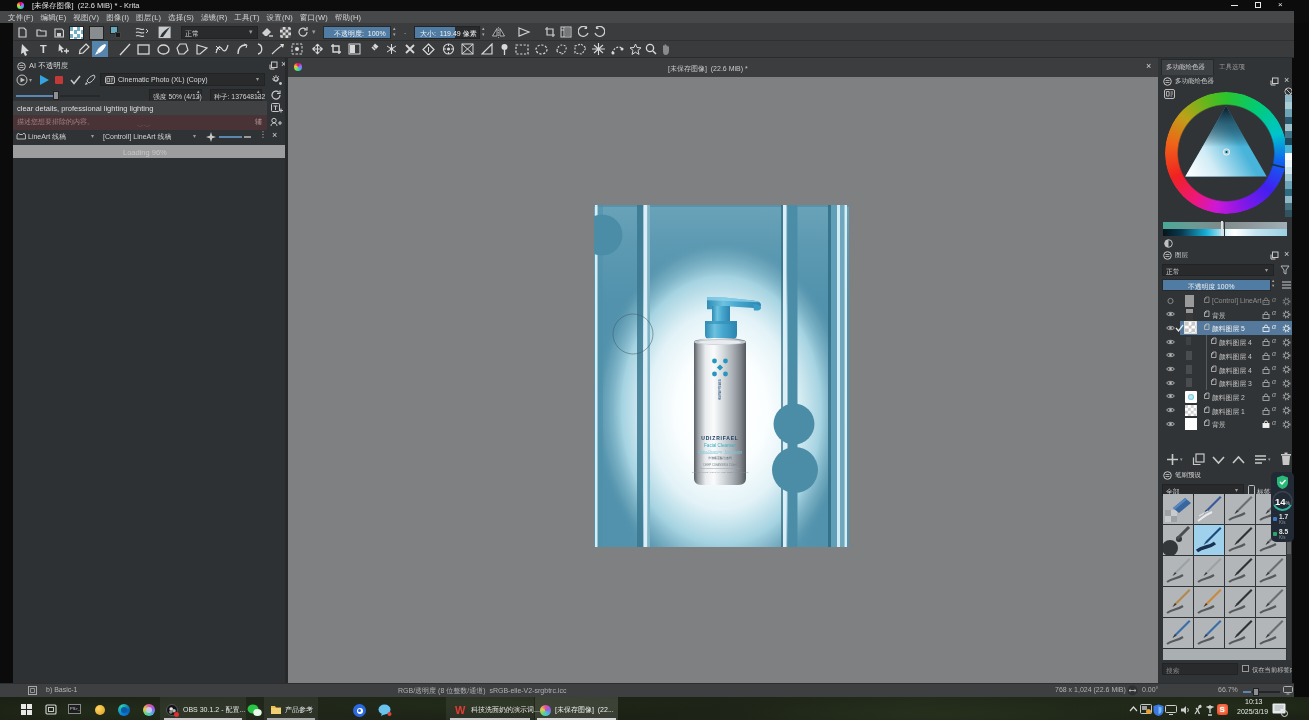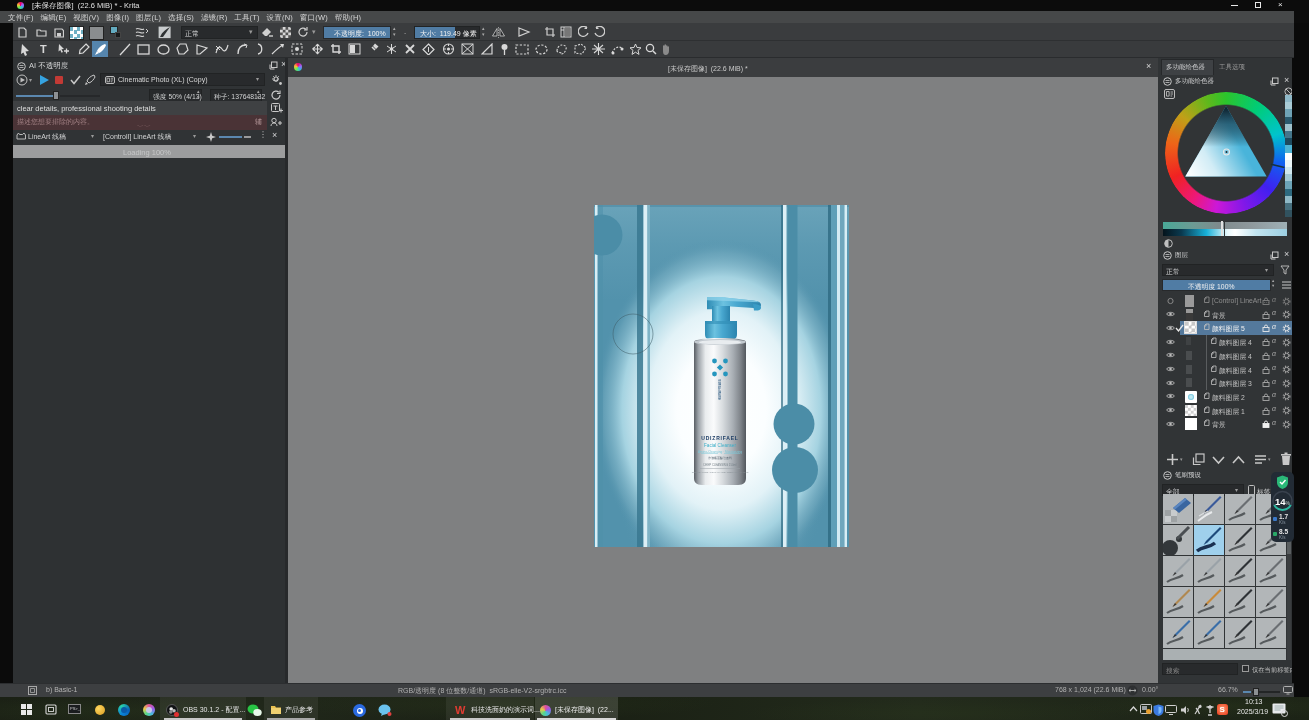--- a/index.html
+++ b/index.html
@@ -279,21 +279,21 @@
   <div class="a tx" style="left:140px;top:34px;font-size:6.8px;">强度 50% (4/13)</div>
   <div class="a tx" style="left:184px;top:30px;font-size:5px;color:#aaa;">▴<br>▾</div>
   <div class="a ins" style="left:197px;top:31px;width:52px;height:13px;"></div>
   <div class="a tx" style="left:201px;top:34px;font-size:6.8px;">种子: 137648132</div>
   <div class="a tx" style="left:244px;top:30px;font-size:5px;color:#aaa;">▴<br>▾</div>
   <svg class="a" style="left:257px;top:31px" width="12" height="12">
         <path d="M10 6a4 4 0 1 1-1.2-2.8M10 1.5v3h-3" fill="none" stroke="#c8c8c8" stroke-width="1.2"></path>
       </svg>
 
   <div class="a" style="left:0px;top:43px;width:254px;height:14px;background:#3f4143;"></div>
-  <div class="a tx" style="left:4px;top:46px;font-size:7.5px;color:#dedede;">clear details, professional shooting details</div>
+  <div class="a tx" style="left:4px;top:46px;font-size:7.5px;color:#dedede;">clear details, professional lighting lighting</div>
   <svg class="a" style="left:258px;top:45px" width="12" height="11">
         <rect x="0.5" y="0.5" width="8" height="8" rx="1" fill="none" stroke="#c8c8c8"></rect>
         <path d="M2.5 3h4M4.5 3v4" stroke="#c8c8c8"></path>
         <path d="M10 5.5v4M8 7.5h4" stroke="#c8c8c8" stroke-width="1.1"></path>
       </svg>
 
   <div class="a" style="left:0px;top:57px;width:254px;height:15px;background:#4a3336;"></div>
   <div class="a tx" style="left:4px;top:59px;font-size:7px;color:#a28184;">描述您想要排除的内容。</div>
   <div class="a tx" style="left:242px;top:59px;font-size:7px;color:#b89a9c;">辅</div>
   <div class="a tx" style="left:124px;top:64px;font-size:7px;color:#8a6a6d;">﹀﹀</div>
@@ -312,21 +312,21 @@
   <div class="a tx" style="left:180px;top:74px;font-size:6px;color:#9a9a9a;">▾</div>
   <svg class="a" style="left:193px;top:74px" width="10" height="10">
         <path d="M5 0l1.2 3.8L10 5 6.2 6.2 5 10 3.8 6.2 0 5l3.8-1.2z" fill="#c8c8c8"></path>
       </svg>
   <div class="a" style="left:206px;top:78px;width:23px;height:2px;background:#5b88b0;"></div>
   <div class="a" style="left:231px;top:78px;width:7px;height:2px;background:#9a9b9c;"></div>
   <div class="a tx" style="left:246px;top:72px;font-size:8px;color:#c8c8c8;">⋮</div>
   <div class="a tx" style="left:259px;top:72px;font-size:9px;">×</div>
 
   <div class="a" style="left:0px;top:87px;width:272px;height:13px;background:#9c9d9e;"></div>
-  <div class="a tx" style="left:110px;top:90px;font-size:7.5px;color:#c6c7c8;">Loading 100%</div>
+  <div class="a tx" style="left:110px;top:90px;font-size:7.5px;color:#c6c7c8;">Loading 96%</div>
 
   <div class="a" style="left:0px;top:100px;width:272px;height:525px;background:#2e3133;"></div>
 </div>
 
 <div class="a" style="left:285px;top:58px;width:3px;height:625px;background:#27292b;"></div>
 
 <div class="a" style="left:288px;top:58px;width:870px;height:19px;background:#3b3d3f;"></div>
 <div class="a" style="left:294px;top:63px;width:8px;height:8px;border-radius:50%;background:conic-gradient(#e06,#96f,#3bd,#6e5,#fb3,#e06);"></div>
 <div class="a tx" style="left:668px;top:64px;font-size:7px;color:#c9c9c9;">[未保存图像]&nbsp; (22.6 MiB) *</div>
 <div class="a tx" style="left:1146px;top:61px;font-size:9px;color:#d5d5d5;">×</div>

